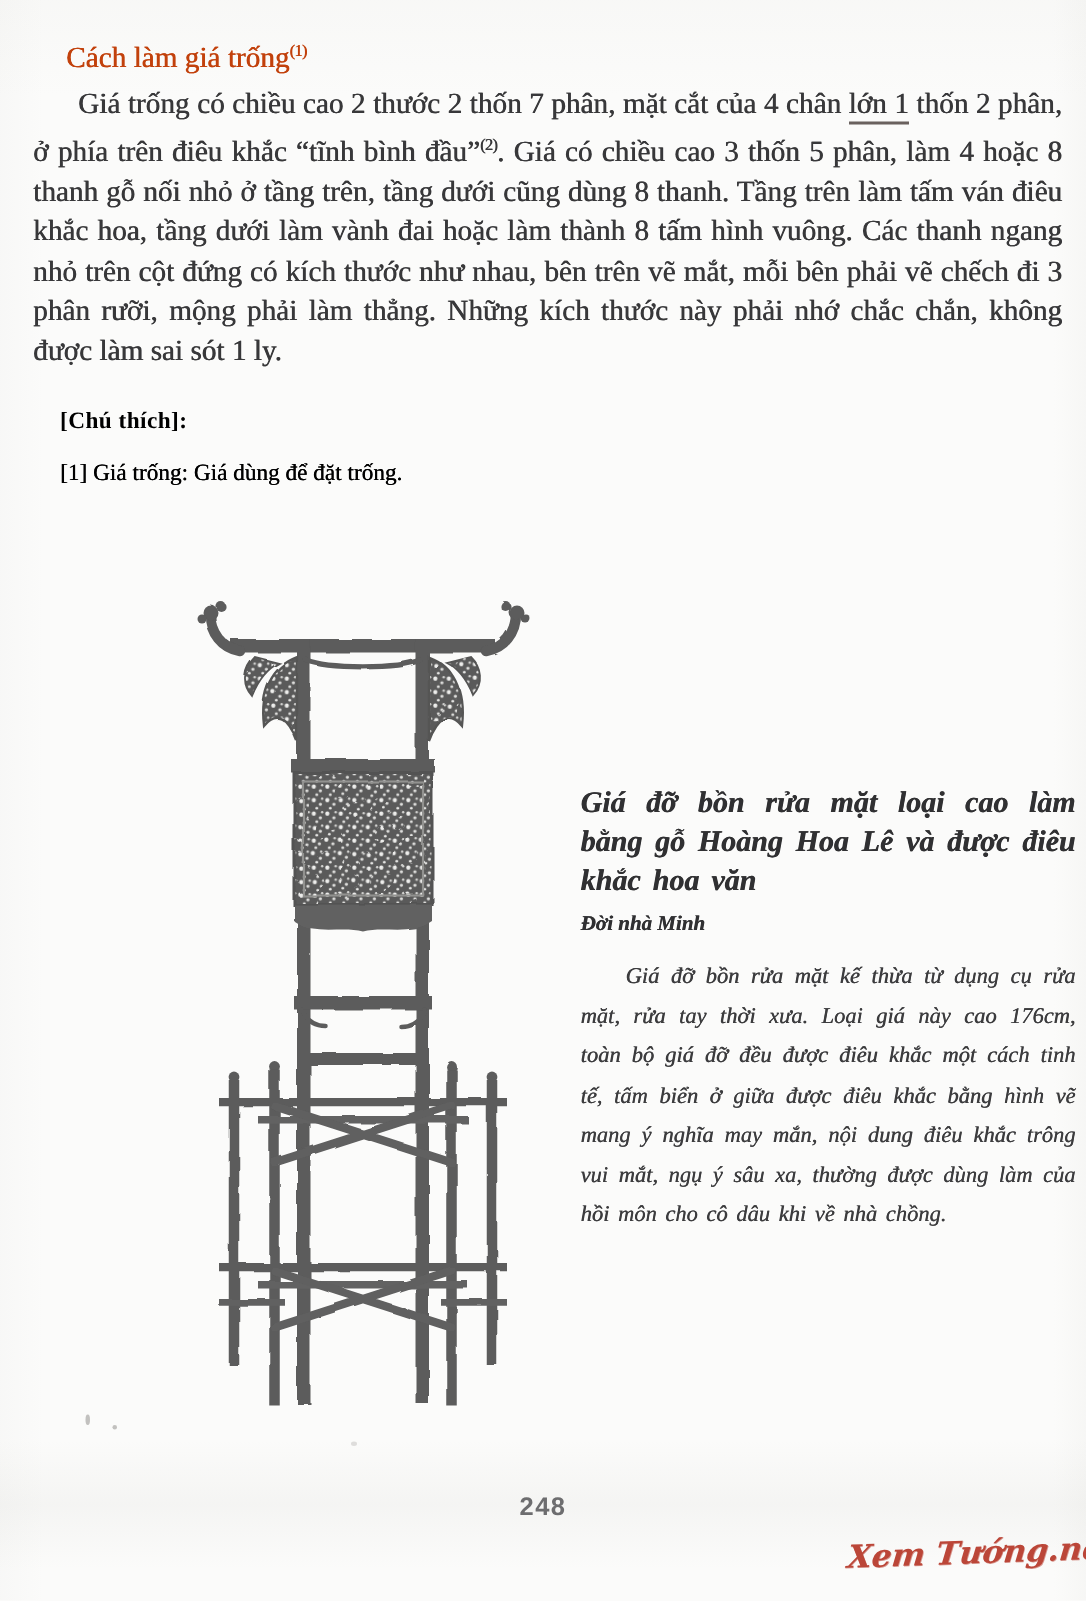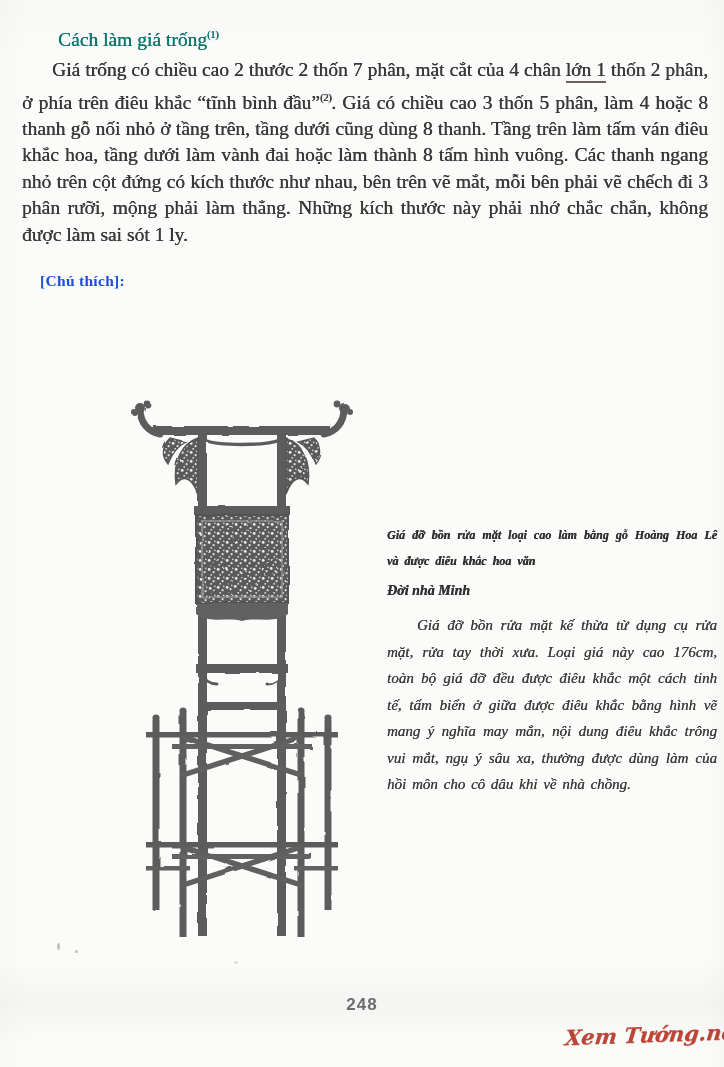--- a/index.html
+++ b/index.html
@@ -9,46 +9,46 @@
     font-family:"Liberation Serif", serif;
     color:#38383a;
   }
   .scan-tone{
     position:absolute;inset:0;pointer-events:none;
     background:
       linear-gradient(180deg, rgba(220,220,215,.10) 0%, rgba(255,255,255,0) 6%, rgba(255,255,255,0) 90%, rgba(205,205,200,.14) 94%, rgba(255,255,255,0) 98%),
       linear-gradient(90deg, rgba(210,210,205,.08) 0%, rgba(255,255,255,0) 4%, rgba(255,255,255,0) 97%, rgba(215,215,210,.12) 100%);
   }
   .title{
-    position:absolute;left:58px;top:28px;
-    font-size:19.5px;color:#0f766e;
+    position:absolute;left:44px;top:28px;
+    font-size:19.5px;color:#c2410c;
     text-shadow:.35px 0 0 currentColor;
     text-align:center;
   }
   .sup{font-size:11px;vertical-align:super;letter-spacing:-.5px;}
   .body-para{
     position:absolute;left:22px;width:686px;top:57px;
     font-size:19.5px;line-height:26.6px;text-align:justify;
     text-indent:30px;color:#38383a;
     text-shadow:.35px 0 0 currentColor;
   }
   .pen-mark{border-bottom:2px solid rgba(58,46,42,.75);padding-bottom:1px;}
   .notes{
     position:absolute;left:40px;top:272px;width:500px;
-    font-size:15.5px;color:#1d4ed8;
+    font-size:15.5px;color:#000000;
   }
   .notes .nh{font-weight:bold;letter-spacing:.3px;}
   .notes .ni{margin-top:17px;text-shadow:.25px 0 0 currentColor;}
   .figure-svg{position:absolute;left:126px;top:396px;}
   .caption{
     position:absolute;left:387px;width:330px;top:522px;
     font-style:italic;color:#303032;
   }
   .cap-title{
-    font-size:12px;line-height:26px;font-weight:bold;
+    font-size:20px;line-height:26px;font-weight:bold;
     text-align:justify;word-spacing:3px;
     text-shadow:.3px 0 0 currentColor;
   }
   .cap-period{
     margin-top:9px;font-size:14px;font-weight:bold;
     text-shadow:.3px 0 0 currentColor;
   }
   .cap-body{
     margin-top:13px;font-size:15px;line-height:26.5px;
     text-align:justify;text-indent:30px;color:#3c3c3e;
@@ -79,20 +79,21 @@
 <body>
 
 <div class="scan-tone"></div>
 
 <div class="title"><span>Cách làm giá trống</span><span class="sup">(1)</span></div>
 
 <div class="body-para"><span>Giá trống có chiều cao 2 thước 2 thốn 7 phân, mặt cắt của 4 chân </span><span class="pen-mark">lớn 1</span><span> thốn 2 phân, ở phía trên điêu khắc “tĩnh bình đầu”</span><span class="sup">(2)</span><span>. Giá có chiều cao 3 thốn 5 phân, làm 4 hoặc 8 thanh gỗ nối nhỏ ở tầng trên, tầng dưới cũng dùng 8 thanh. Tầng trên làm tấm ván điêu khắc hoa, tầng dưới làm vành đai hoặc làm thành 8 tấm hình vuông. Các thanh ngang nhỏ trên cột đứng có kích thước như nhau, bên trên vẽ mắt, mỗi bên phải vẽ chếch đi 3 phân rưỡi, mộng phải làm thẳng. Những kích thước này phải nhớ chắc chắn, không được làm sai sót 1 ly.</span></div>
 
 <div class="notes">
   <div class="nh">[Chú thích]:</div>
+  <div class="ni">[1] Giá trống: Giá dùng để đặt trống.</div>
 </div>
 
 <svg class="figure-svg" width="250" height="570" viewBox="0 0 250 570" aria-hidden="true">
   <defs>
     <pattern id="carve" width="9" height="9" patternUnits="userSpaceOnUse">
       <rect width="9" height="9" fill="#4e4e4e"></rect>
       <circle cx="2.2" cy="2.4" r="1.4" fill="#ececea"></circle>
       <circle cx="6.6" cy="5.2" r="1.1" fill="#dcdcda"></circle>
       <circle cx="4.2" cy="7.8" r="0.9" fill="#e4e4e2"></circle>
       <circle cx="7.8" cy="1.4" r="0.8" fill="#d4d4d2"></circle>

